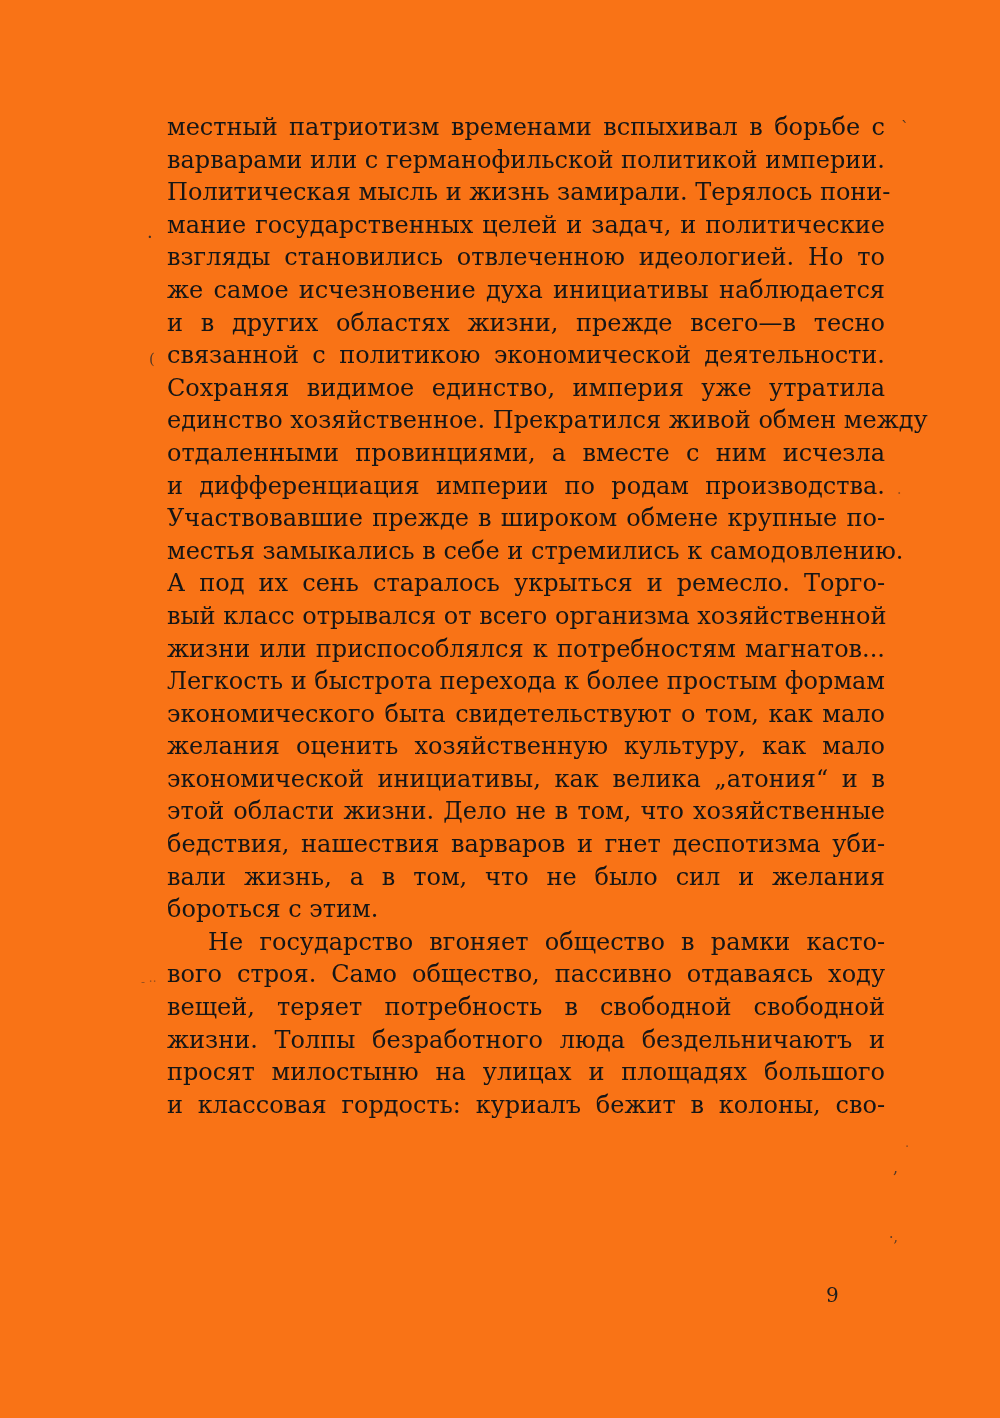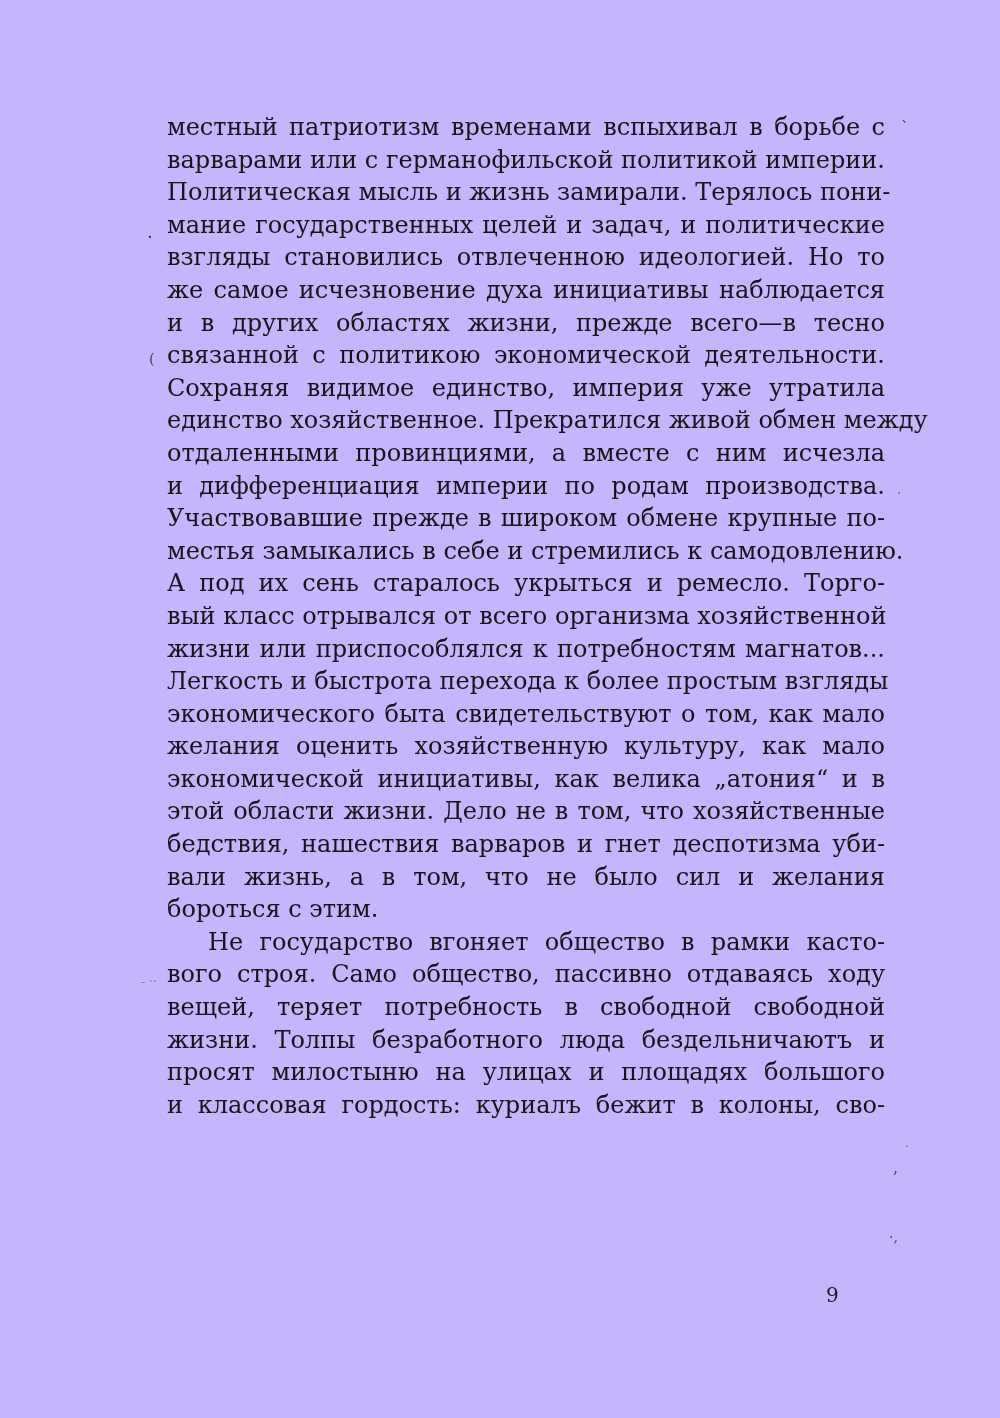--- a/index.html
+++ b/index.html
@@ -54,40 +54,40 @@
     position: absolute;
     color: #2a2a2a;
     font-family: "DejaVu Serif", serif;
     line-height: 1;
     pointer-events: none;
   }
 </style>
 </head>
 <body>
 
-<div class="page" style="background: #c4b5fd; color: rgb(22, 22, 22);">
+<div class="page" style="background: #f97316; color: rgb(22, 22, 22);">
   <main class="text-block">
       <div class="line">местный патриотизм временами вспыхивал в борьбе с</div>
       <div class="line">варварами или с германофильской политикой империи.</div>
       <div class="line">Политическая мысль и жизнь замирали. Терялось пони-</div>
       <div class="line">мание государственных целей и задач, и политические</div>
       <div class="line">взгляды становились отвлеченною идеологией. Но то</div>
       <div class="line">же самое исчезновение духа инициативы наблюдается</div>
       <div class="line">и в других областях жизни, прежде всего—в тесно</div>
       <div class="line">связанной с политикою экономической деятельности.</div>
       <div class="line">Сохраняя видимое единство, империя уже утратила</div>
       <div class="line">единство хозяйственное. Прекратился живой обмен между</div>
       <div class="line">отдаленными провинциями, а вместе с ним исчезла</div>
       <div class="line">и дифференциация империи по родам производства.</div>
       <div class="line">Участвовавшие прежде в широком обмене крупные по-</div>
       <div class="line">местья замыкались в себе и стремились к самодовлению.</div>
       <div class="line">А под их сень старалось укрыться и ремесло. Торго-</div>
       <div class="line">вый класс отрывался от всего организма хозяйственной</div>
       <div class="line">жизни или приспособлялся к потребностям магнатов...</div>
-      <div class="line">Легкость и быстрота перехода к более простым взгляды</div>
+      <div class="line">Легкость и быстрота перехода к более простым формам</div>
       <div class="line">экономического быта свидетельствуют о том, как мало</div>
       <div class="line">желания оценить хозяйственную культуру, как мало</div>
       <div class="line">экономической инициативы, как велика „атония“ и в</div>
       <div class="line">этой области жизни. Дело не в том, что хозяйственные</div>
       <div class="line">бедствия, нашествия варваров и гнет деспотизма уби-</div>
       <div class="line">вали жизнь, а в том, что не было сил и желания</div>
       <div class="line para-end">бороться с этим.</div>
       <div class="line indent">Не государство вгоняет общество в рамки касто-</div>
       <div class="line">вого строя. Само общество, пассивно отдаваясь ходу</div>
       <div class="line">вещей, теряет потребность в свободной свободной</div>

